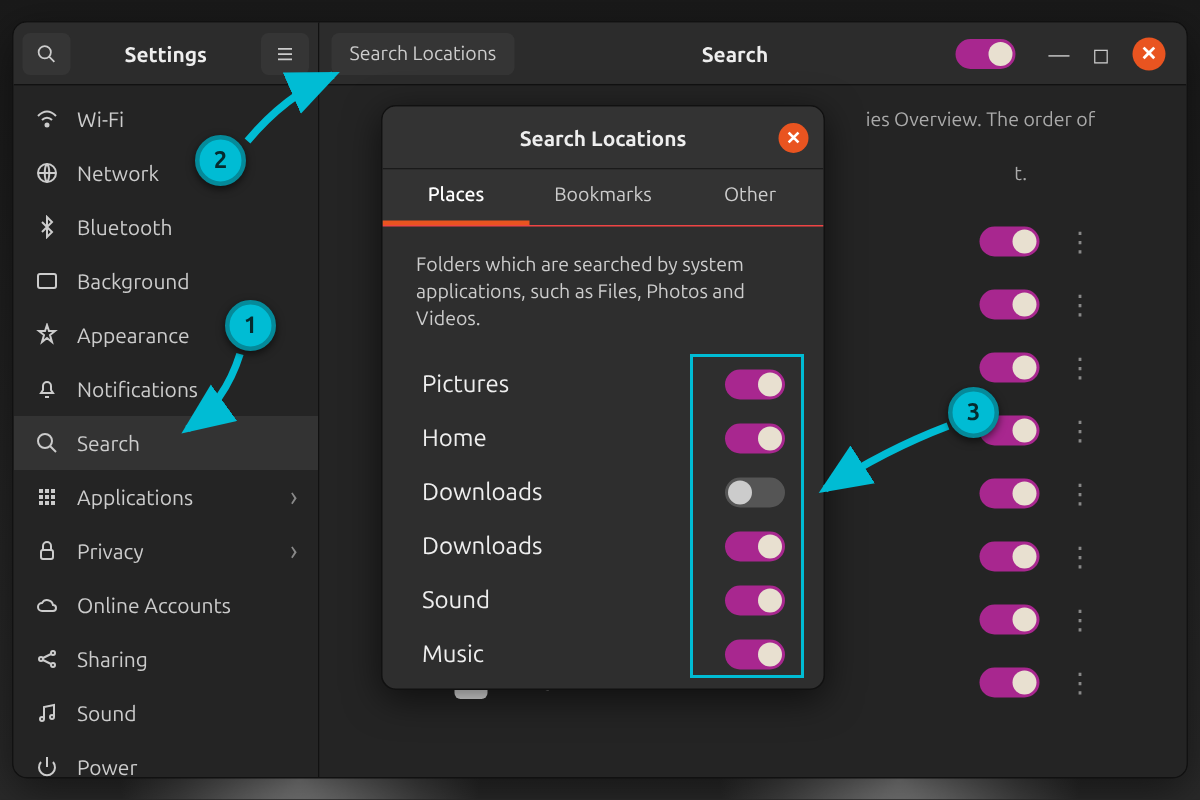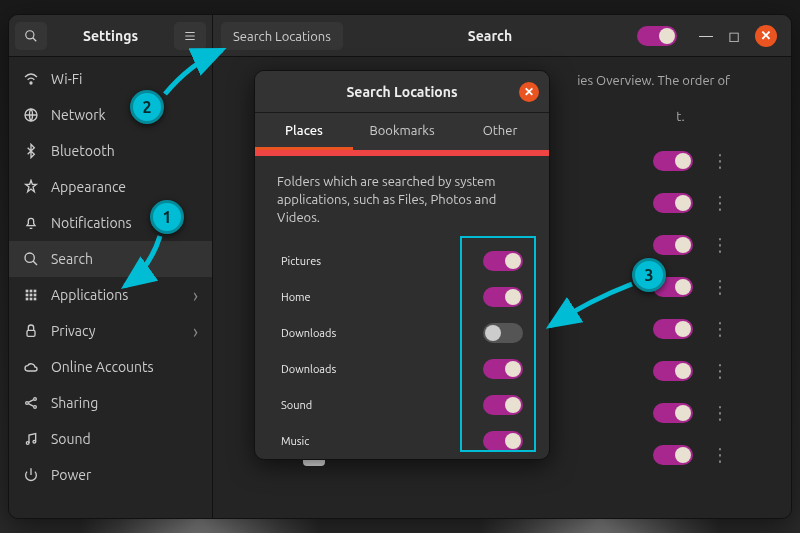--- a/index.html
+++ b/index.html
@@ -128,27 +128,27 @@
     height:42px; display:flex; align-items:center;
     padding: 0 10px;
     border-bottom: 1px solid #1a1a1a;
     background:#333;
   }
   .modal-title { flex:1; text-align:center; font-weight:600; color:#eee;}
   .modal-close {
     width:20px;height:20px;border-radius:50%;background:#e95420;
     display:flex;align-items:center;justify-content:center;color:#fff;font-size:12px;font-weight:bold;
   }
-  .tabs { display:flex; border-bottom:6px solid #ef4444; background:#333;justify-content:space-between;}
+  .tabs { display:flex; border-bottom:1px solid #ef4444; background:#333;justify-content:space-between;}
   .tab { flex:1; text-align:center; padding:10px 0; font-size:13px; color:#ccc;}
   .tab.active { border-bottom: 3px solid #e95420; color:#fff; font-weight:500;}
   .modal-body { flex:1; padding: 16px 22px; overflow:auto;}
   .modal-desc { font-size:13px; color:#ccc; margin-bottom:16px; line-height:1.4;}
   .folder-row { display:flex; align-items:center; justify-content:space-between; padding:8px 4px;}
-  .folder-label { font-size:11px; color:#eee; }
+  .folder-label { font-size:16px; color:#eee; }
   .hlbox {
     position:absolute; border:2px solid #00bcd4;
     pointer-events:none;
   }
 
   
   .callout {
     position:absolute; width:34px; height:34px; border-radius:50%;
     background:#00bcd4; color:#052b2e;
     display:flex; align-items:center; justify-content:center;
@@ -203,20 +203,28 @@
           </span>
         <span>Network</span>
       </div>
       <div class="sb-item">
         <span class="ic">
             <svg width="16" height="16" viewBox="0 0 24 24" fill="none" stroke="currentColor" stroke-width="2">
               <path d="M7 7l10 10-5 5V2l5 5L7 17"></path>
             </svg>
           </span>
         <span>Bluetooth</span>
+      </div>
+      <div class="sb-item">
+        <span class="ic">
+            <svg width="16" height="16" viewBox="0 0 24 24" fill="none" stroke="currentColor" stroke-width="2">
+              <rect x="3" y="5" width="18" height="14" rx="2"></rect>
+            </svg>
+          </span>
+        <span>Background</span>
       </div>
       <div class="sb-item">
         <span class="ic">
             <svg width="16" height="16" viewBox="0 0 24 24" fill="none" stroke="currentColor" stroke-width="2">
               <path d="M12 2l2 6h6l-5 4 2 7-5-4-5 4 2-7-5-4h6z"></path>
             </svg>
           </span>
         <span>Appearance</span>
       </div>
       <div class="sb-item">

